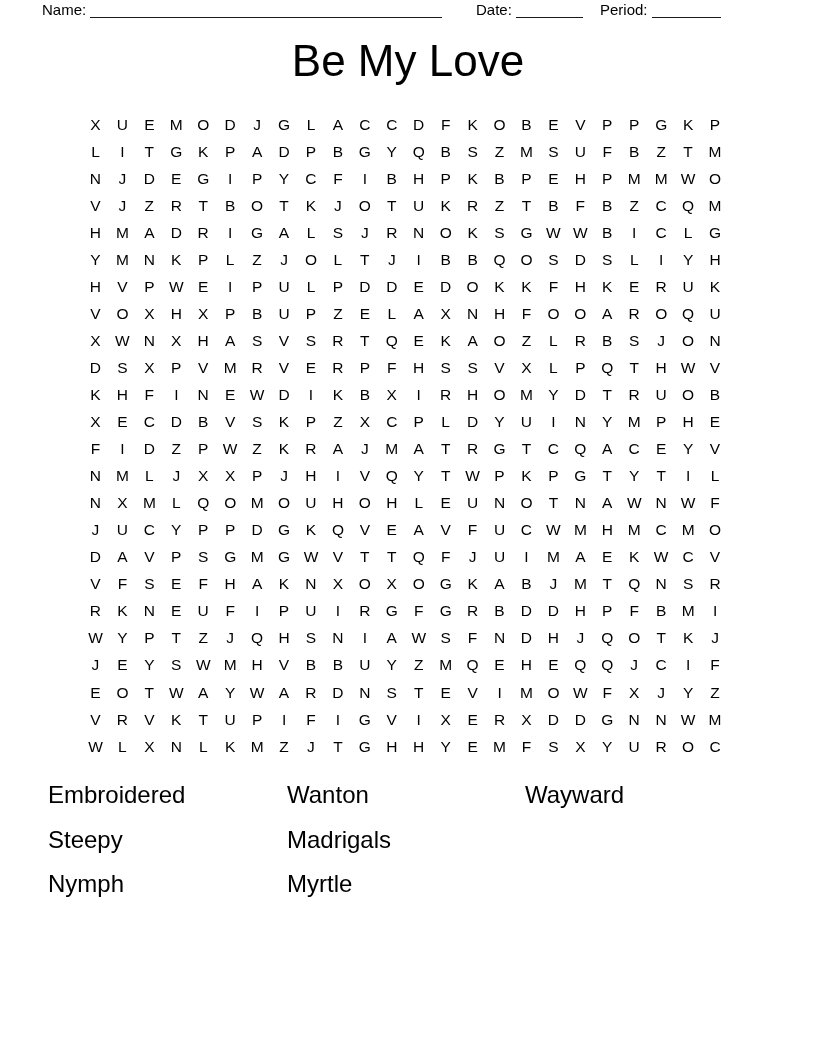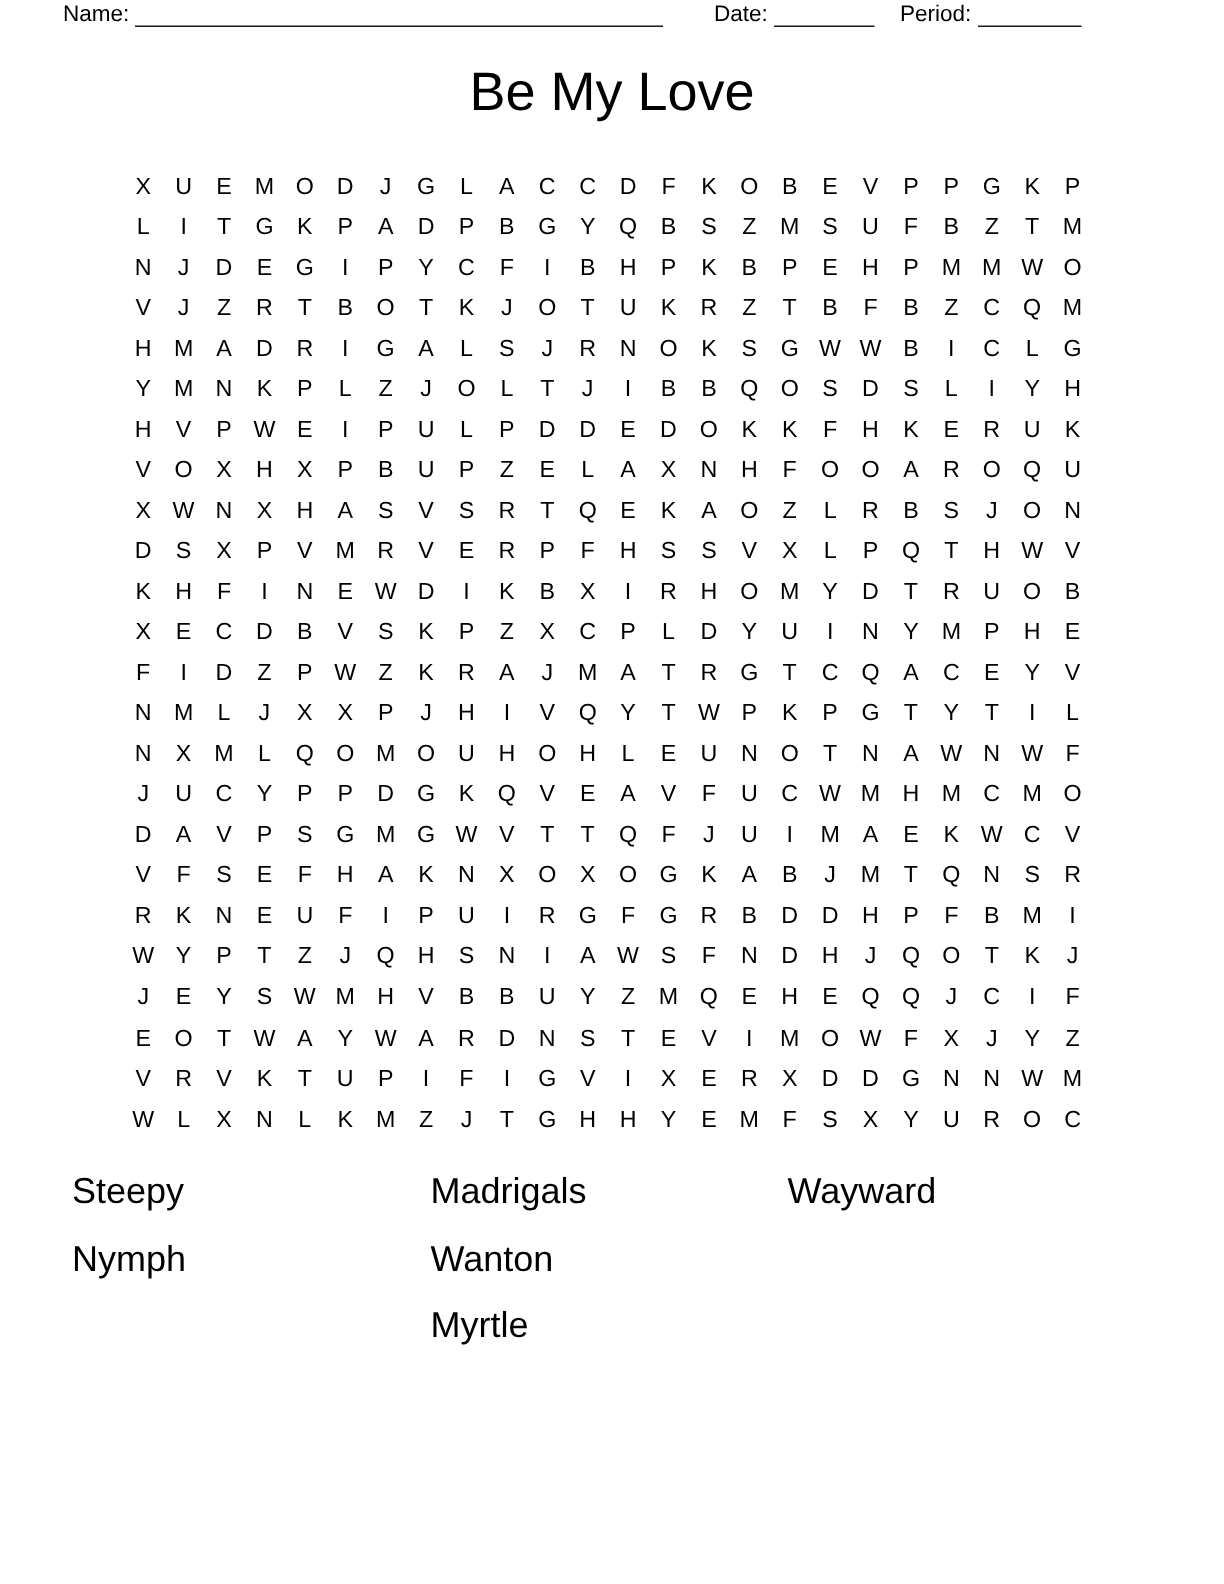--- a/index.html
+++ b/index.html
@@ -17,21 +17,21 @@
   .blank-line {
     display:inline-block; vertical-align:top; height:16px;
     border-bottom:1.6px solid #1a1a1a; margin-left:4px;
   }
   .bl-name   { width:352px; }
   .bl-date   { width:67px; }
   .bl-period { width:69px; }
   
   .title {
     position:absolute; top:33px; left:0; width:816px;
-    text-align:center; font-size:36px; font-weight:500;
+    text-align:center; font-size:44px; font-weight:500;
     letter-spacing:0px; line-height:56px;
   }
   
   .grid {
     position:absolute; left:82px; top:111px;
     display:grid;
     grid-template-columns:repeat(24, 26.95px);
     grid-auto-rows:27.05px;
   }
   .cell {
@@ -637,25 +637,26 @@
       <span class="cell">S</span>
       <span class="cell">X</span>
       <span class="cell">Y</span>
       <span class="cell">U</span>
       <span class="cell">R</span>
       <span class="cell">O</span>
       <span class="cell">C</span>
     </div>
 
   <div class="words wcol-1">
+      <div class="word">Embroidered</div>
       <div class="word">Steepy</div>
       <div class="word">Nymph</div>
     </div>
   <div class="words wcol-2">
+      <div class="word">Wanton</div>
       <div class="word">Madrigals</div>
-      <div class="word">Wanton</div>
       <div class="word">Myrtle</div>
     </div>
   <div class="words wcol-3">
       <div class="word">Wayward</div>
     </div>
 
 </div>
 
 </body></html>

